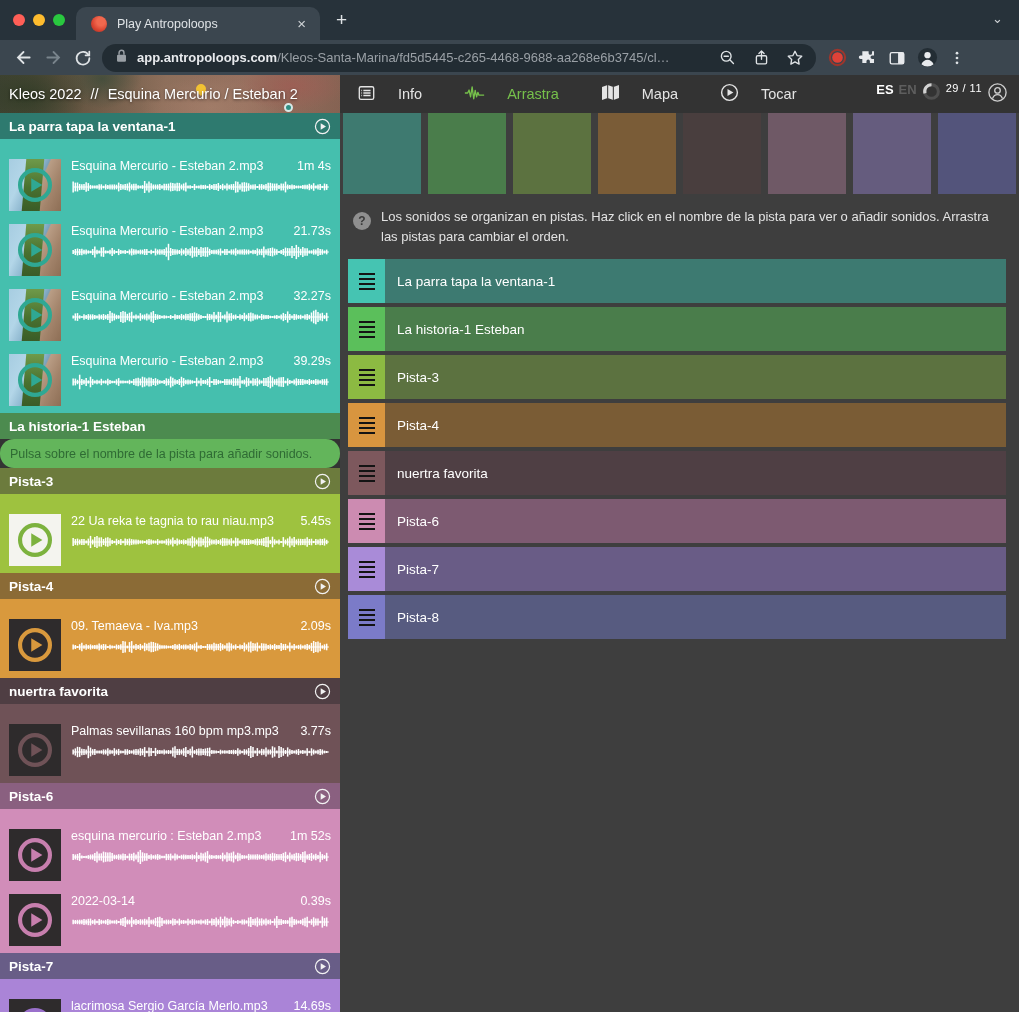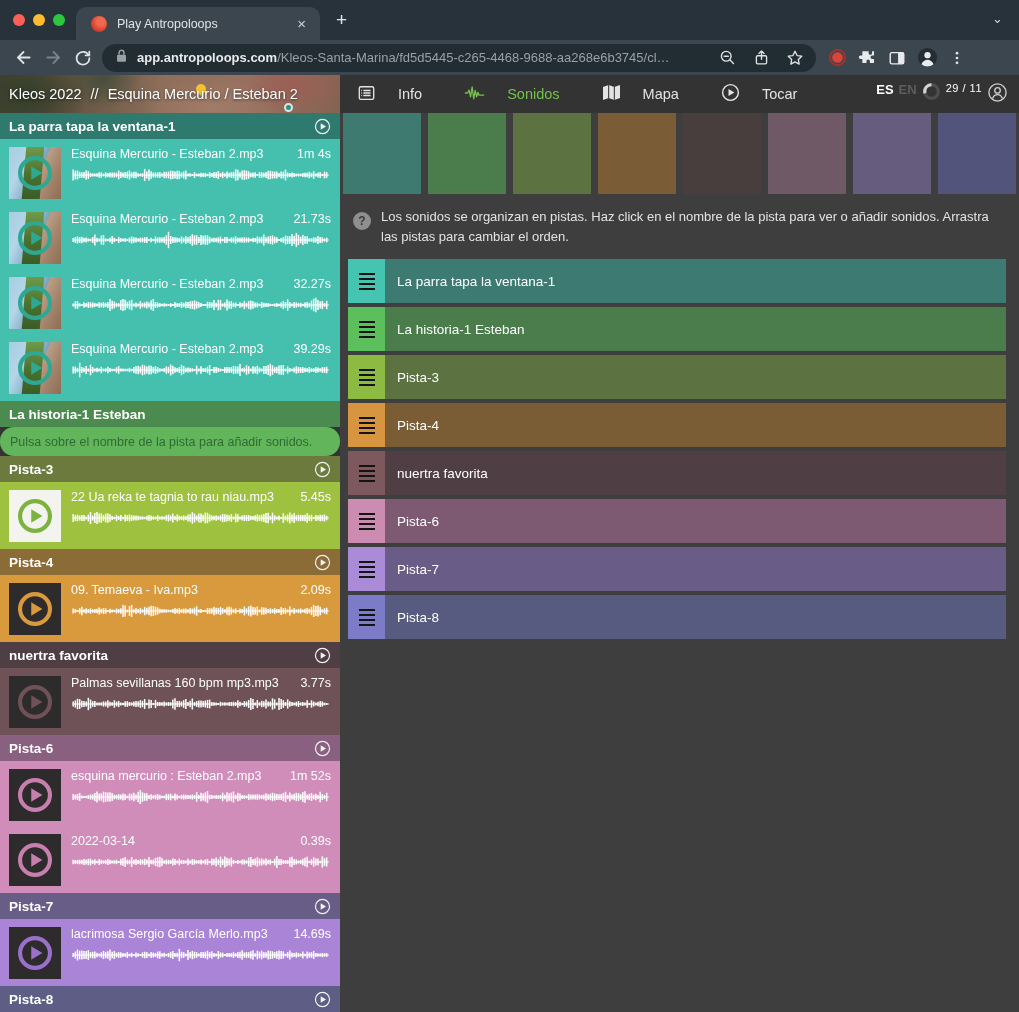--- a/index.html
+++ b/index.html
@@ -43,21 +43,21 @@
 .header-right{margin-left:auto;display:flex;align-items:flex-start;gap:5px;padding-right:11px}
 .lang{font-size:13px;font-weight:700;color:#fff}
 .lang.dim{color:#5e5e5e}
 .counter{font-size:11px;font-weight:400;color:#fff;letter-spacing:.5px}
 
 
 .sidebar{position:absolute;left:0;top:113px;width:340px;height:899px;overflow:hidden;background:#333}
 .track-header{height:26px;display:flex;align-items:center;padding:0 9px;color:#fff;font-weight:700;font-size:13.5px}
 .track-header .spacer{flex:1}
 .note{height:29px;display:flex;align-items:center;padding:0 10px;font-size:12.5px}
-.clips{padding-top:2px}
+.clips{padding-top:14px}
 .clip{height:65px;padding:6px 9px 0 9px;display:flex}
 .thumb{width:52px;height:52px;flex:none;position:relative;display:flex;align-items:center;justify-content:center;overflow:hidden}
 .thumb-dark{background:#2e2b2c}
 .thumb-light{background:#f4f4ef}
 .thumb-photo{background:
   linear-gradient(115deg,#a7cde1 0%,#b3d6e8 28%,#8fb8d0 46%,#7ba2bb 54%,#b99d85 56%,#a3846b 76%,#8d6e55 100%)}
 .thumb-photo::before{content:"";position:absolute;left:15px;top:0;width:18px;height:100%;background:linear-gradient(180deg,#6f9a4a,#49712f 55%,#3a5c27);transform:skewX(-5deg)}
 .thumb svg{position:relative;z-index:2}
 .clip-body{flex:1;min-width:0;margin-left:10px}
 .clip-top{display:flex;justify-content:space-between;align-items:baseline;color:#fff;font-size:12.5px;gap:8px}
@@ -194,21 +194,21 @@
             <rect x="2" y="3" width="16" height="14" rx="1.8"></rect>
             <path d="M6.5 7.2h8M6.5 10h8M6.5 12.8h8"></path>
             <path d="M4.3 7.2h.8M4.3 10h.8M4.3 12.8h.8"></path>
           </svg></span>
         <span>Info</span>
       </div>
       <div class="nav-item active">
         <span><svg width="21" height="16" viewBox="0 0 24 16" fill="none" stroke="#76c14b" stroke-width="1.5" stroke-linejoin="round">
             <path d="M1 8h3.2l1.6-3.4 1.7 7.8L9.3 1l1.8 13.6L12.8 5l1.6 7.4 1.5-5.2 1.2 3.3H23"></path>
           </svg></span>
-        <span>Sonidos</span>
+        <span>Arrastra</span>
       </div>
       <div class="nav-item">
         <span><svg width="19" height="17" viewBox="0 0 20 18">
             <path d="M1 3.3 7 1l6 2.3L19 1v13.7L13 17l-6-2.3L1 17z" fill="#e4e4e4"></path>
             <path d="M7 1v13.7M13 3.3V17" stroke="#333" stroke-width="1.1"></path>
           </svg></span>
         <span>Mapa</span>
       </div>
       <div class="nav-item">
         <span><svg width="19" height="19" viewBox="0 0 20 20">

